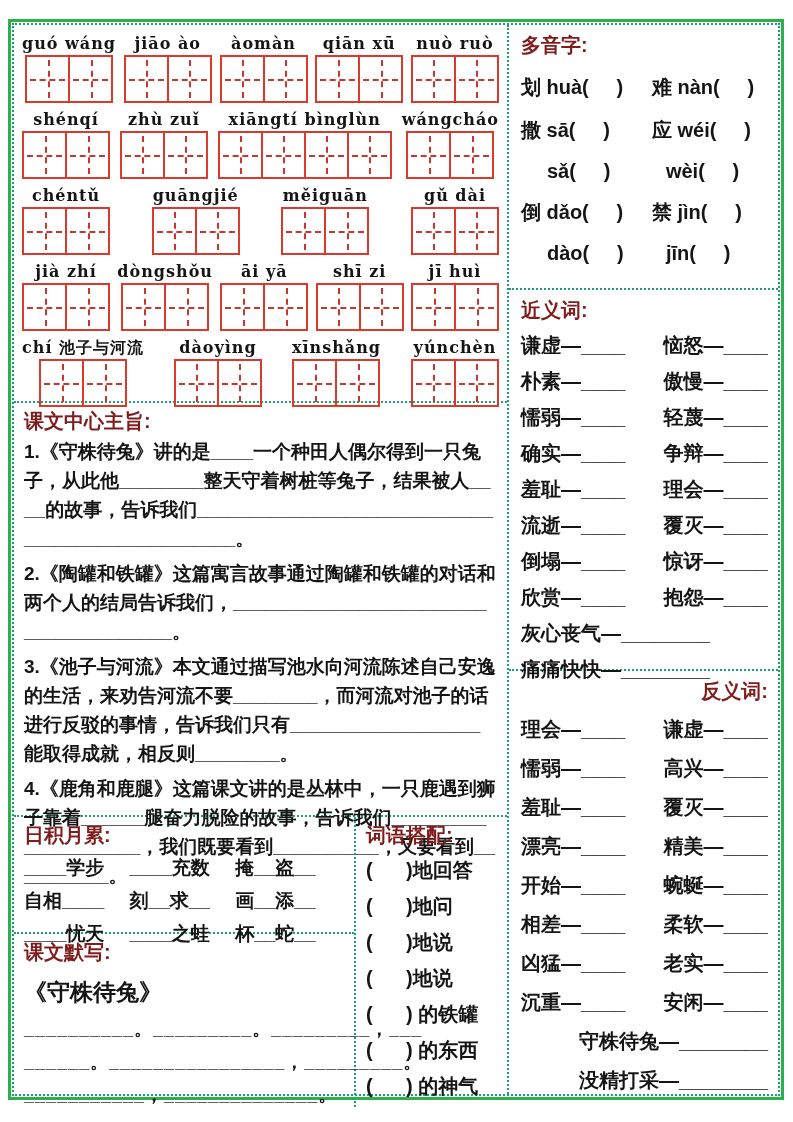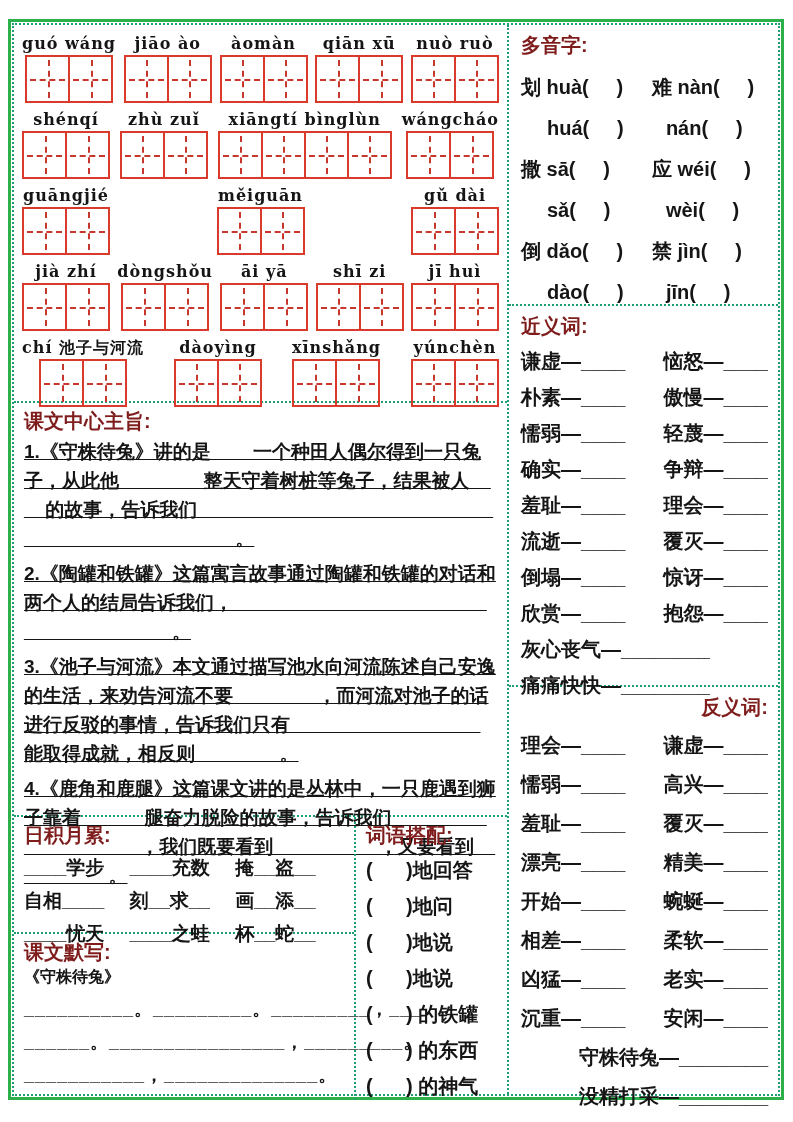--- a/index.html
+++ b/index.html
@@ -15,29 +15,29 @@
   .py-row{display:flex;justify-content:space-between;align-items:flex-end;margin-bottom:6px;text-align:right;}
   .py-item{display:flex;flex-direction:column;align-items:center;}
   .py-label{font-family:"DejaVu Serif",serif;font-size:16px;font-weight:600;letter-spacing:1px;line-height:22px;white-space:nowrap;}
   .tian-grid{display:inline-flex;border:2px solid #d93a2b;}
   .cell{width:41px;height:44px;position:relative;border-right:2px solid #d93a2b;}
   .cell:last-child{border-right:none;}
   .cell::before{content:"";position:absolute;top:3px;bottom:3px;left:50%;width:0;border-left:2px dashed #c8372c;}
   .cell::after{content:"";position:absolute;left:3px;right:3px;top:50%;height:0;border-top:2px dashed #c8372c;}
   
   .sec-zhuzhi{height:414px;border-bottom:2px dotted #1d9f73;padding:5px 10px 0 10px;}
-  .sec-zhuzhi p{margin:3px 0 6px 0;font-size:19px;line-height:29px;font-weight:600;word-break:break-all;text-decoration:underline;}
+  .sec-zhuzhi p{margin:3px 0 6px 0;font-size:19px;line-height:29px;font-weight:600;word-break:break-all;}
   
   .sec-bottom{flex:1;display:flex;}
   .bottom-left{width:342px;border-right:2px dotted #1d9f73;box-sizing:border-box;display:flex;flex-direction:column;}
   .sec-riji{height:117px;border-bottom:2px dotted #1d9f73;padding:5px 10px 0 10px;box-sizing:border-box;}
   .riji-row{display:flex;margin-top:7px;font-size:19px;font-weight:600;}
   .riji-row span{width:33%;white-space:nowrap;}
   .sec-moxie{flex:1;padding:5px 10px 0 10px;}
-  .mx-poem{font-size:16px;font-weight:600;margin-top:2px;}
+  .mx-poem{font-size:23px;font-weight:600;margin-top:12px;}
   .mx-line{font-size:18px;font-weight:600;margin-top:9px;letter-spacing:1px;white-space:nowrap;}
   .sec-dapei{flex:1;padding:5px 8px 0 10px;}
   .dp-item{font-size:20px;font-weight:600;margin-top:9px;white-space:nowrap;}
   
   .sec-duoyin{height:300px;border-bottom:2px dotted #1d9f73;padding:7px 10px 0 12px;}
   .dy-line{display:flex;font-size:20px;font-weight:600;margin-top:16px;white-space:nowrap;}
   .dy-line span:first-child{width:53%;}
   .dy-indent span:first-child{padding-left:26px;box-sizing:border-box;}
   .dy-indent span:last-child{padding-left:14px;}
   
@@ -125,20 +125,27 @@
         <div class="py-item">
           <div class="py-label">wángcháo</div>
           <div class="tian-grid">
                 <i class="cell"></i>
                 <i class="cell"></i>
               </div>
         </div>
       </div>
 
       <div class="py-row">
+        <div class="py-item">
+          <div class="py-label">chéntǔ</div>
+          <div class="tian-grid">
+                <i class="cell"></i>
+                <i class="cell"></i>
+              </div>
+        </div>
         <div class="py-item">
           <div class="py-label">guāngjié</div>
           <div class="tian-grid">
                 <i class="cell"></i>
                 <i class="cell"></i>
               </div>
         </div>
         <div class="py-item">
           <div class="py-label">měiguān</div>
           <div class="tian-grid">
@@ -281,24 +288,20 @@
   </div>
 
   <div class="col-right">
 
     <div class="sec sec-duoyin">
       <div class="sec-title">多音字:</div>
       <div class="dy-line">
         <span>划 huà(&nbsp;&nbsp;&nbsp;&nbsp;&nbsp;)</span>
         <span>难 nàn(&nbsp;&nbsp;&nbsp;&nbsp;&nbsp;)</span>
       </div>
-      <div class="dy-line dy-indent">
-        <span>huá(&nbsp;&nbsp;&nbsp;&nbsp;&nbsp;)</span>
-        <span>nán(&nbsp;&nbsp;&nbsp;&nbsp;&nbsp;)</span>
-      </div>
       <div class="dy-line">
         <span>撒 sā(&nbsp;&nbsp;&nbsp;&nbsp;&nbsp;)</span>
         <span>应 wéi(&nbsp;&nbsp;&nbsp;&nbsp;&nbsp;)</span>
       </div>
       <div class="dy-line dy-indent">
         <span>sǎ(&nbsp;&nbsp;&nbsp;&nbsp;&nbsp;)</span>
         <span>wèi(&nbsp;&nbsp;&nbsp;&nbsp;&nbsp;)</span>
       </div>
       <div class="dy-line">
         <span>倒 dǎo(&nbsp;&nbsp;&nbsp;&nbsp;&nbsp;)</span>

